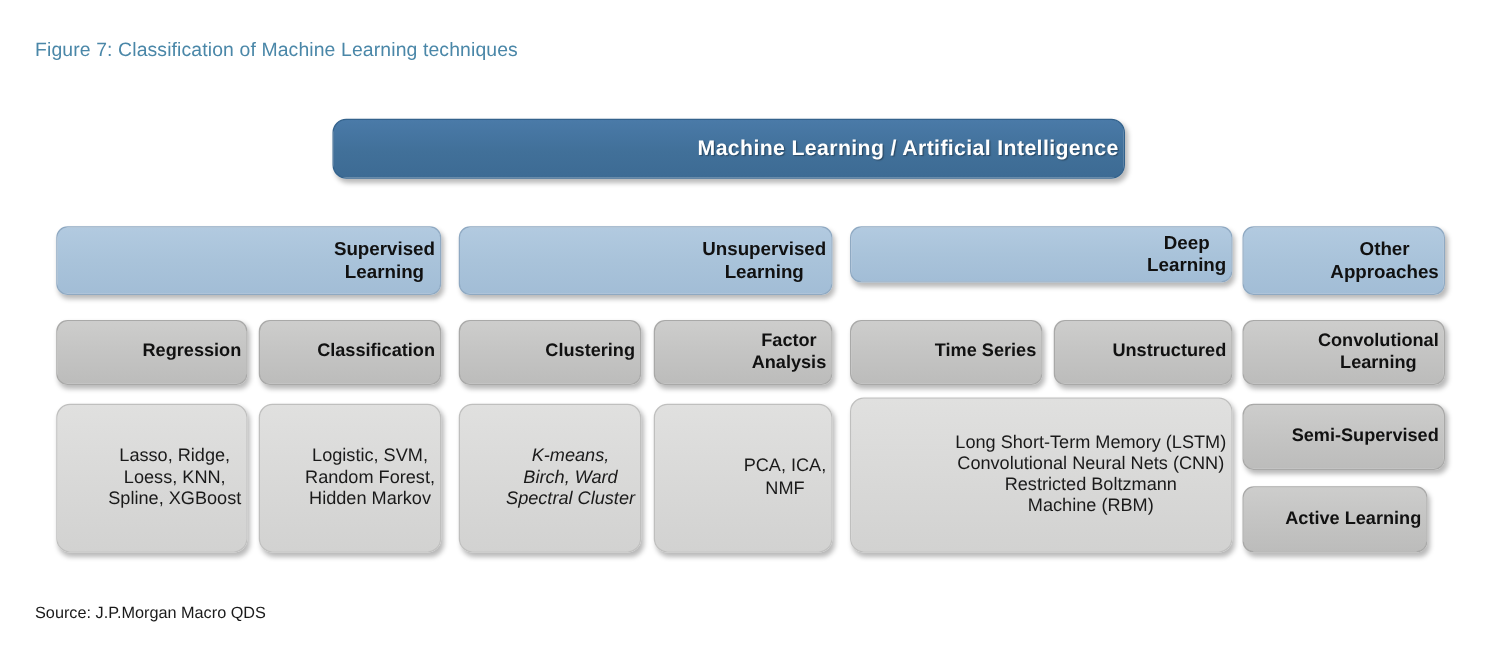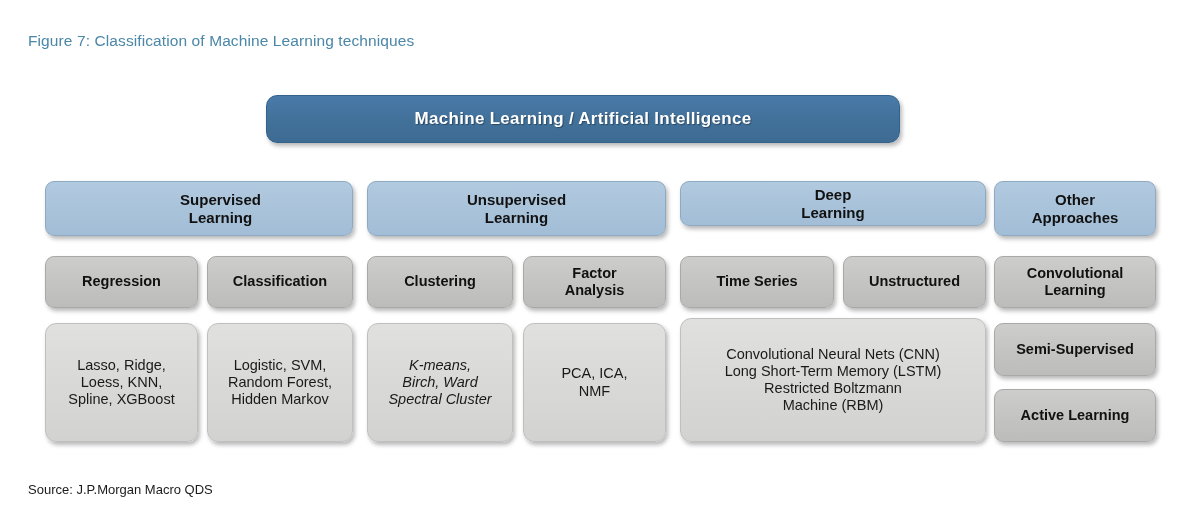--- a/index.html
+++ b/index.html
@@ -32,21 +32,21 @@
     font-size: 13px;
     color: #1a1a1a;
     white-space: nowrap;
   }
 
   .node {
     position: absolute;
     box-sizing: border-box;
     display: flex;
     align-items: center;
-    justify-content: center;
+    justify-content: flex-end;
     text-align: center;
     border-radius: 9px;
     line-height: 1.18;
     padding: 2px 4px;
     box-shadow: 2px 3px 4px rgba(0,0,0,0.28);
   }
 
   
   .lvl-root {
     background: linear-gradient(to bottom, #4a7aa8 0%, #417099 55%, #3d6b94 100%);
@@ -169,21 +169,21 @@
     <span>Learning</span>
   </div>
 </div>
 
 <div class="node lvl-sub" style="left:994px; top:323px; width:162px; height:53px;">
   <div>
     <span>Semi-Supervised</span>
   </div>
 </div>
 
-<div class="node lvl-sub" style="left:994px; top:389px; width:162px; height:53px;">
+<div class="node lvl-sub" style="left:994px; top:389px; width:148px; height:53px;">
   <div>
     <span>Active Learning</span>
   </div>
 </div>
 
 <div class="node lvl-leaf" style="left:45px; top:323px; width:153px; height:119px;">
   <div>
     <span>Lasso, Ridge,</span>
     <span>Loess, KNN,</span>
     <span>Spline, XGBoost</span>
@@ -208,20 +208,20 @@
 
 <div class="node lvl-leaf" style="left:523px; top:323px; width:143px; height:119px;">
   <div>
     <span>PCA, ICA,</span>
     <span>NMF</span>
   </div>
 </div>
 
 <div class="node lvl-leaf" style="left:680px; top:318px; width:306px; height:124px;">
   <div>
+    <span>Long Short-Term  Memory  (LSTM)</span>
     <span>Convolutional  Neural Nets (CNN)</span>
-    <span>Long Short-Term  Memory  (LSTM)</span>
     <span>Restricted Boltzmann</span>
     <span>Machine (RBM)</span>
   </div>
 </div>
 
 <div id="source-note">Source: J.P.Morgan Macro QDS</div>
 
 </body></html>

